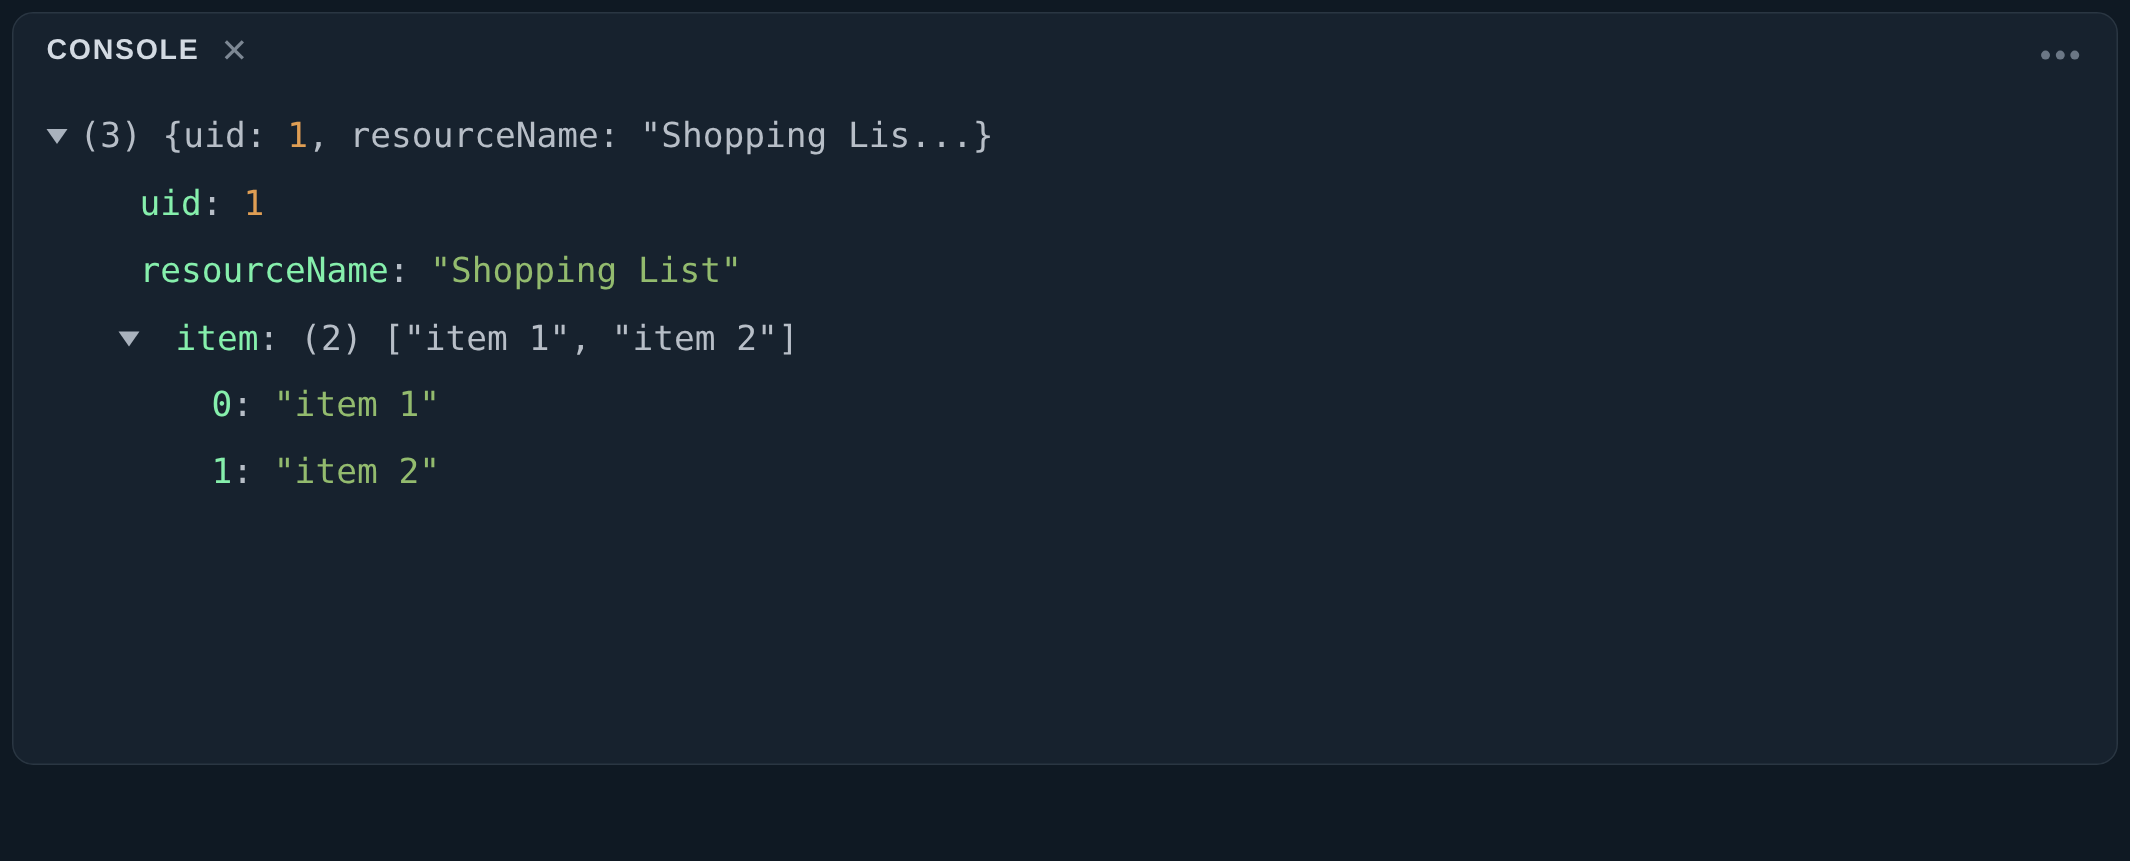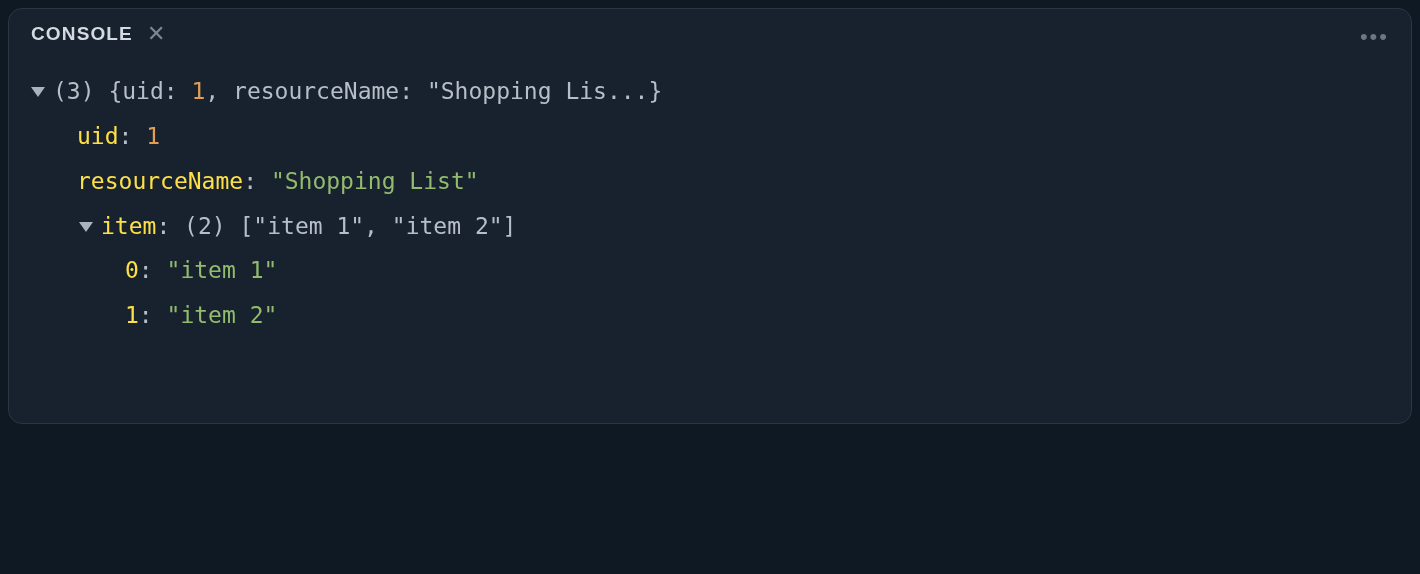--- a/index.html
+++ b/index.html
@@ -10,21 +10,21 @@
       font-size: 23px;
       width: 1420px;
       height: 574px;
       overflow: hidden;
     }
     .panel {
       background: #17222e;
       border: 1px solid #2a3642;
       border-radius: 14px;
       margin: 8px;
-      height: 416px;
+      height: 502px;
       overflow: hidden;
       position: relative;
     }
     .header {
       display: flex;
       align-items: center;
       padding: 14px 22px 10px 22px;
       font-family: -apple-system, BlinkMacSystemFont, "Segoe UI", Helvetica, Arial, sans-serif;
     }
     .title {
@@ -61,21 +61,21 @@
     .caret {
       display: inline-block;
       width: 0; height: 0;
       border-left: 7px solid transparent;
       border-right: 7px solid transparent;
       border-top: 10px solid #a9b2bd;
       margin-right: 8px;
       vertical-align: 2px;
       cursor: pointer;
     }
-    .key-red { color: #fde047; }
+    .key-red { color: #86efac; margin-left: 16px; }
     .num-orange { color: #df9e54; }
     .str-green { color: #93bb6e; }
     .plain { color: #b7bec7; }
   </style>
 </head>
 <body>
 
 <div class="panel">
   <div class="header">
     <span class="title">CONSOLE</span>

